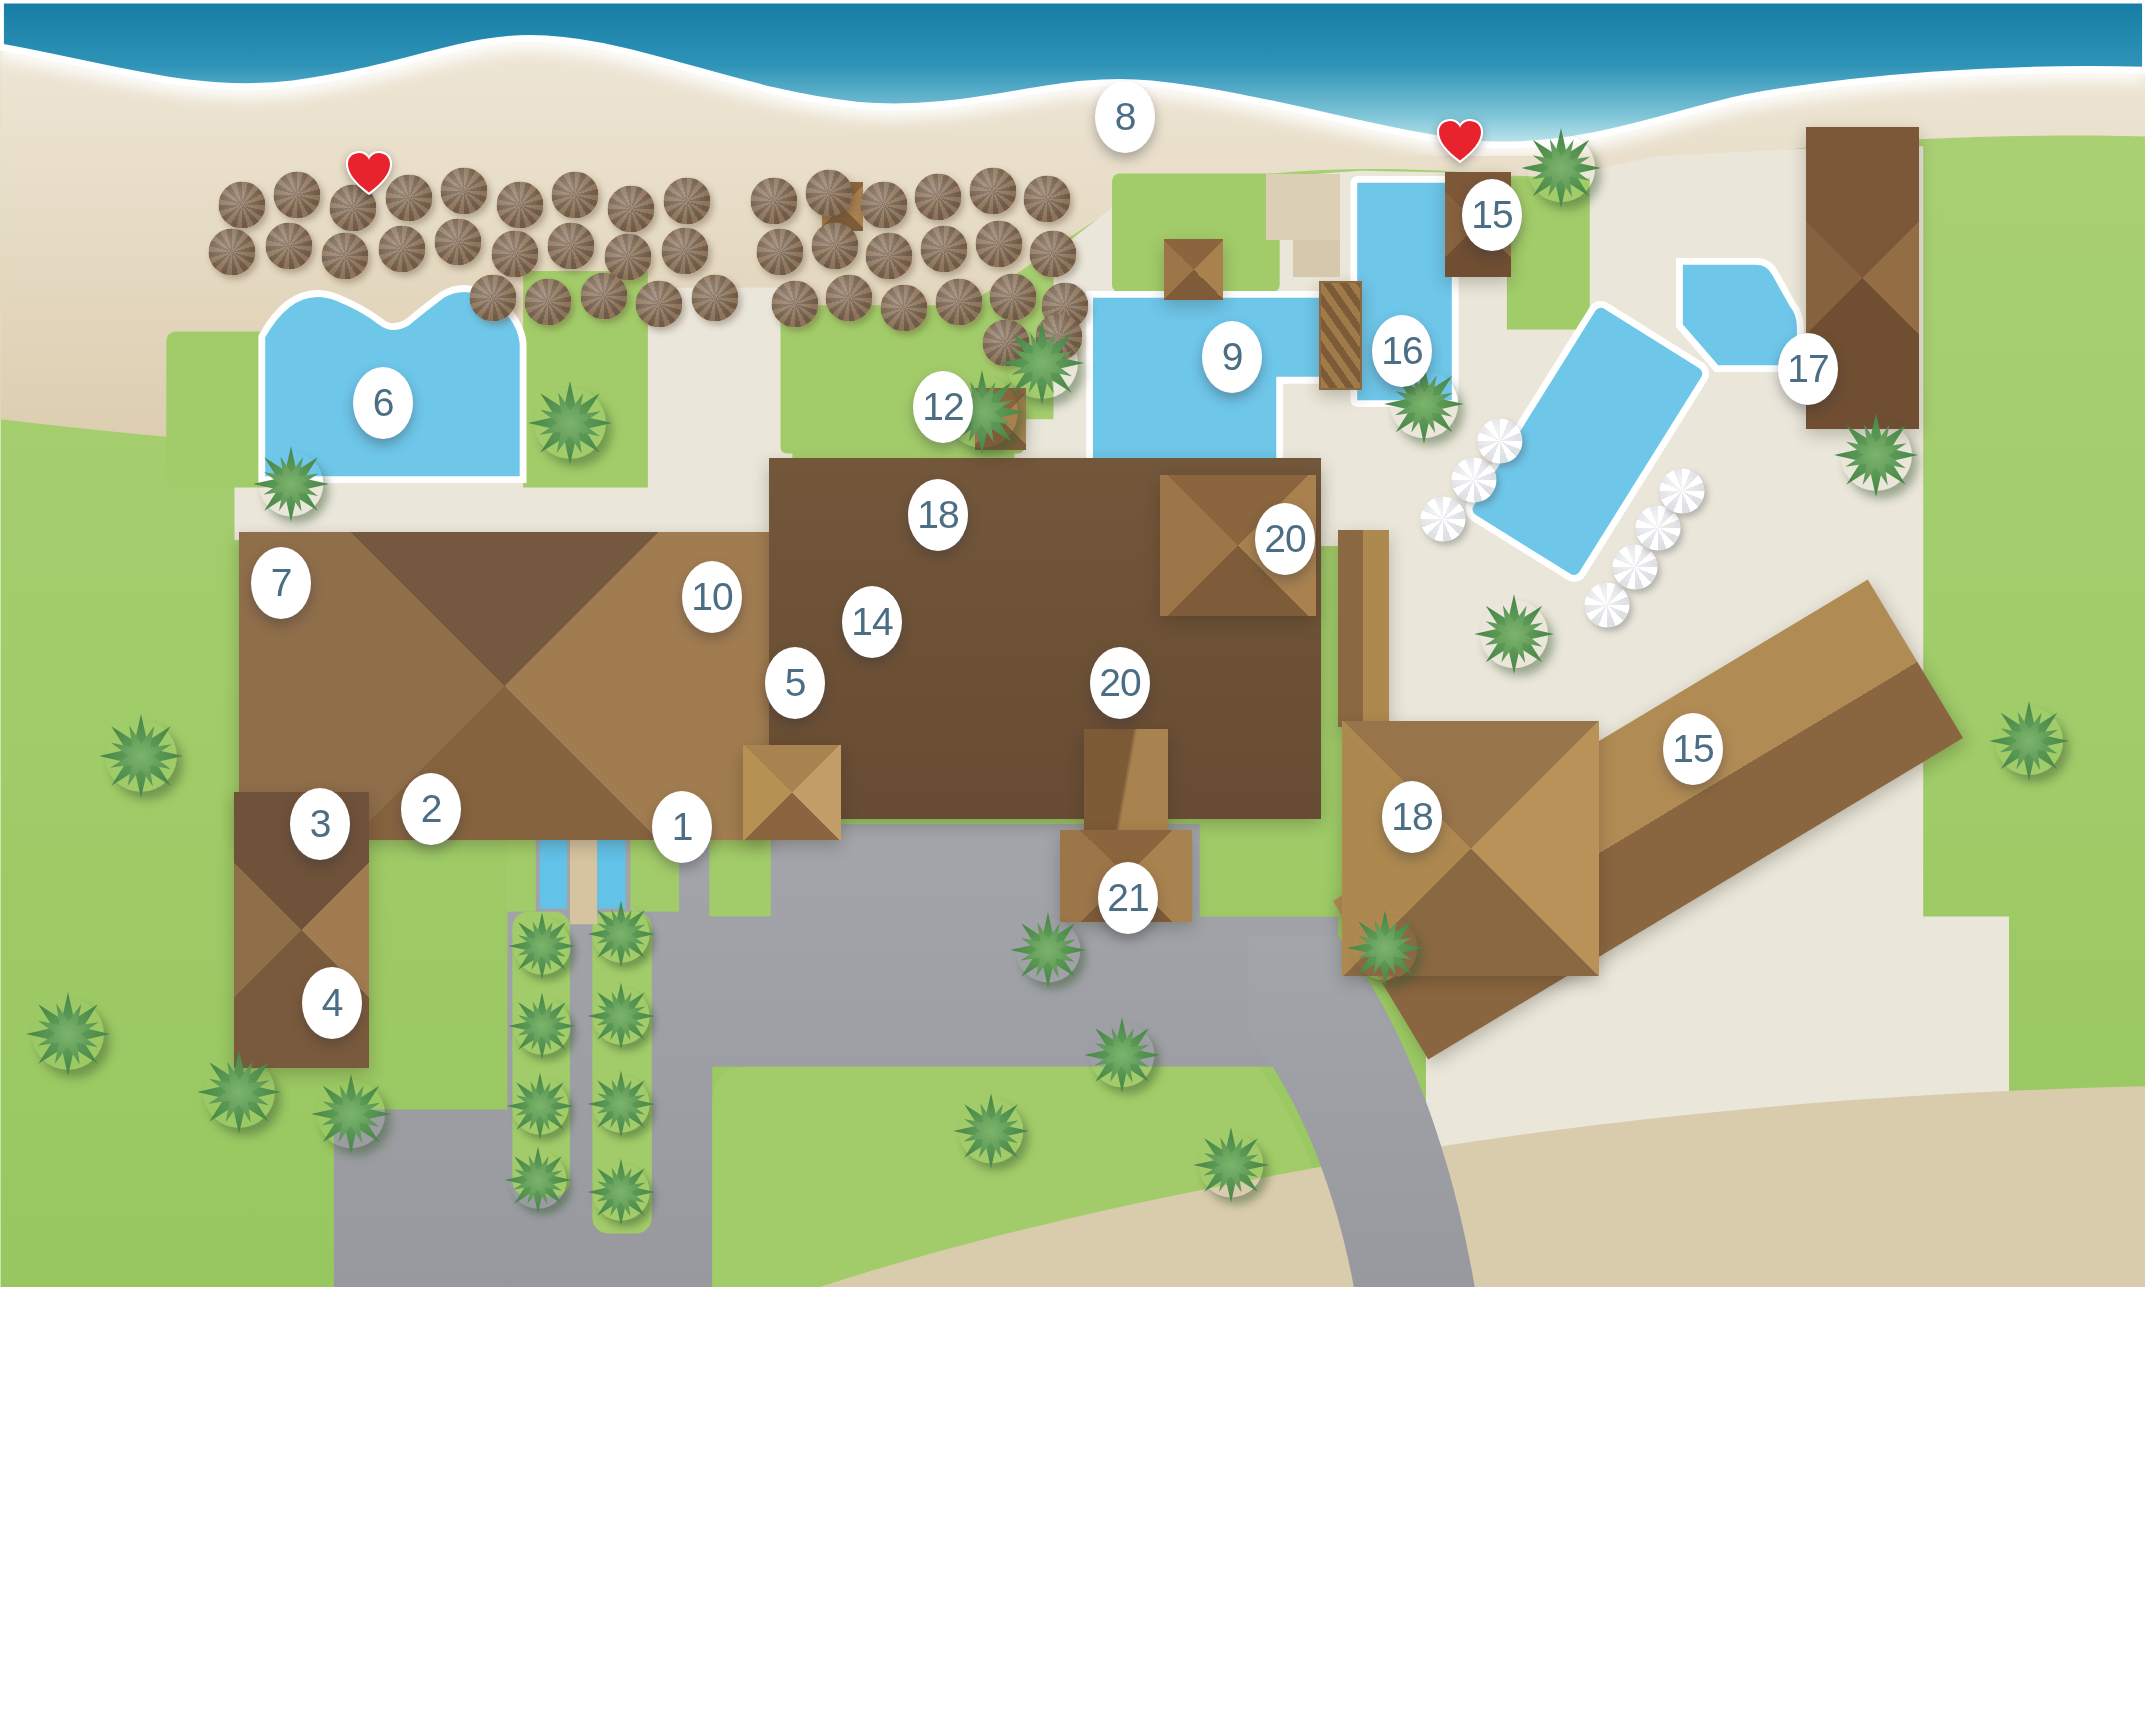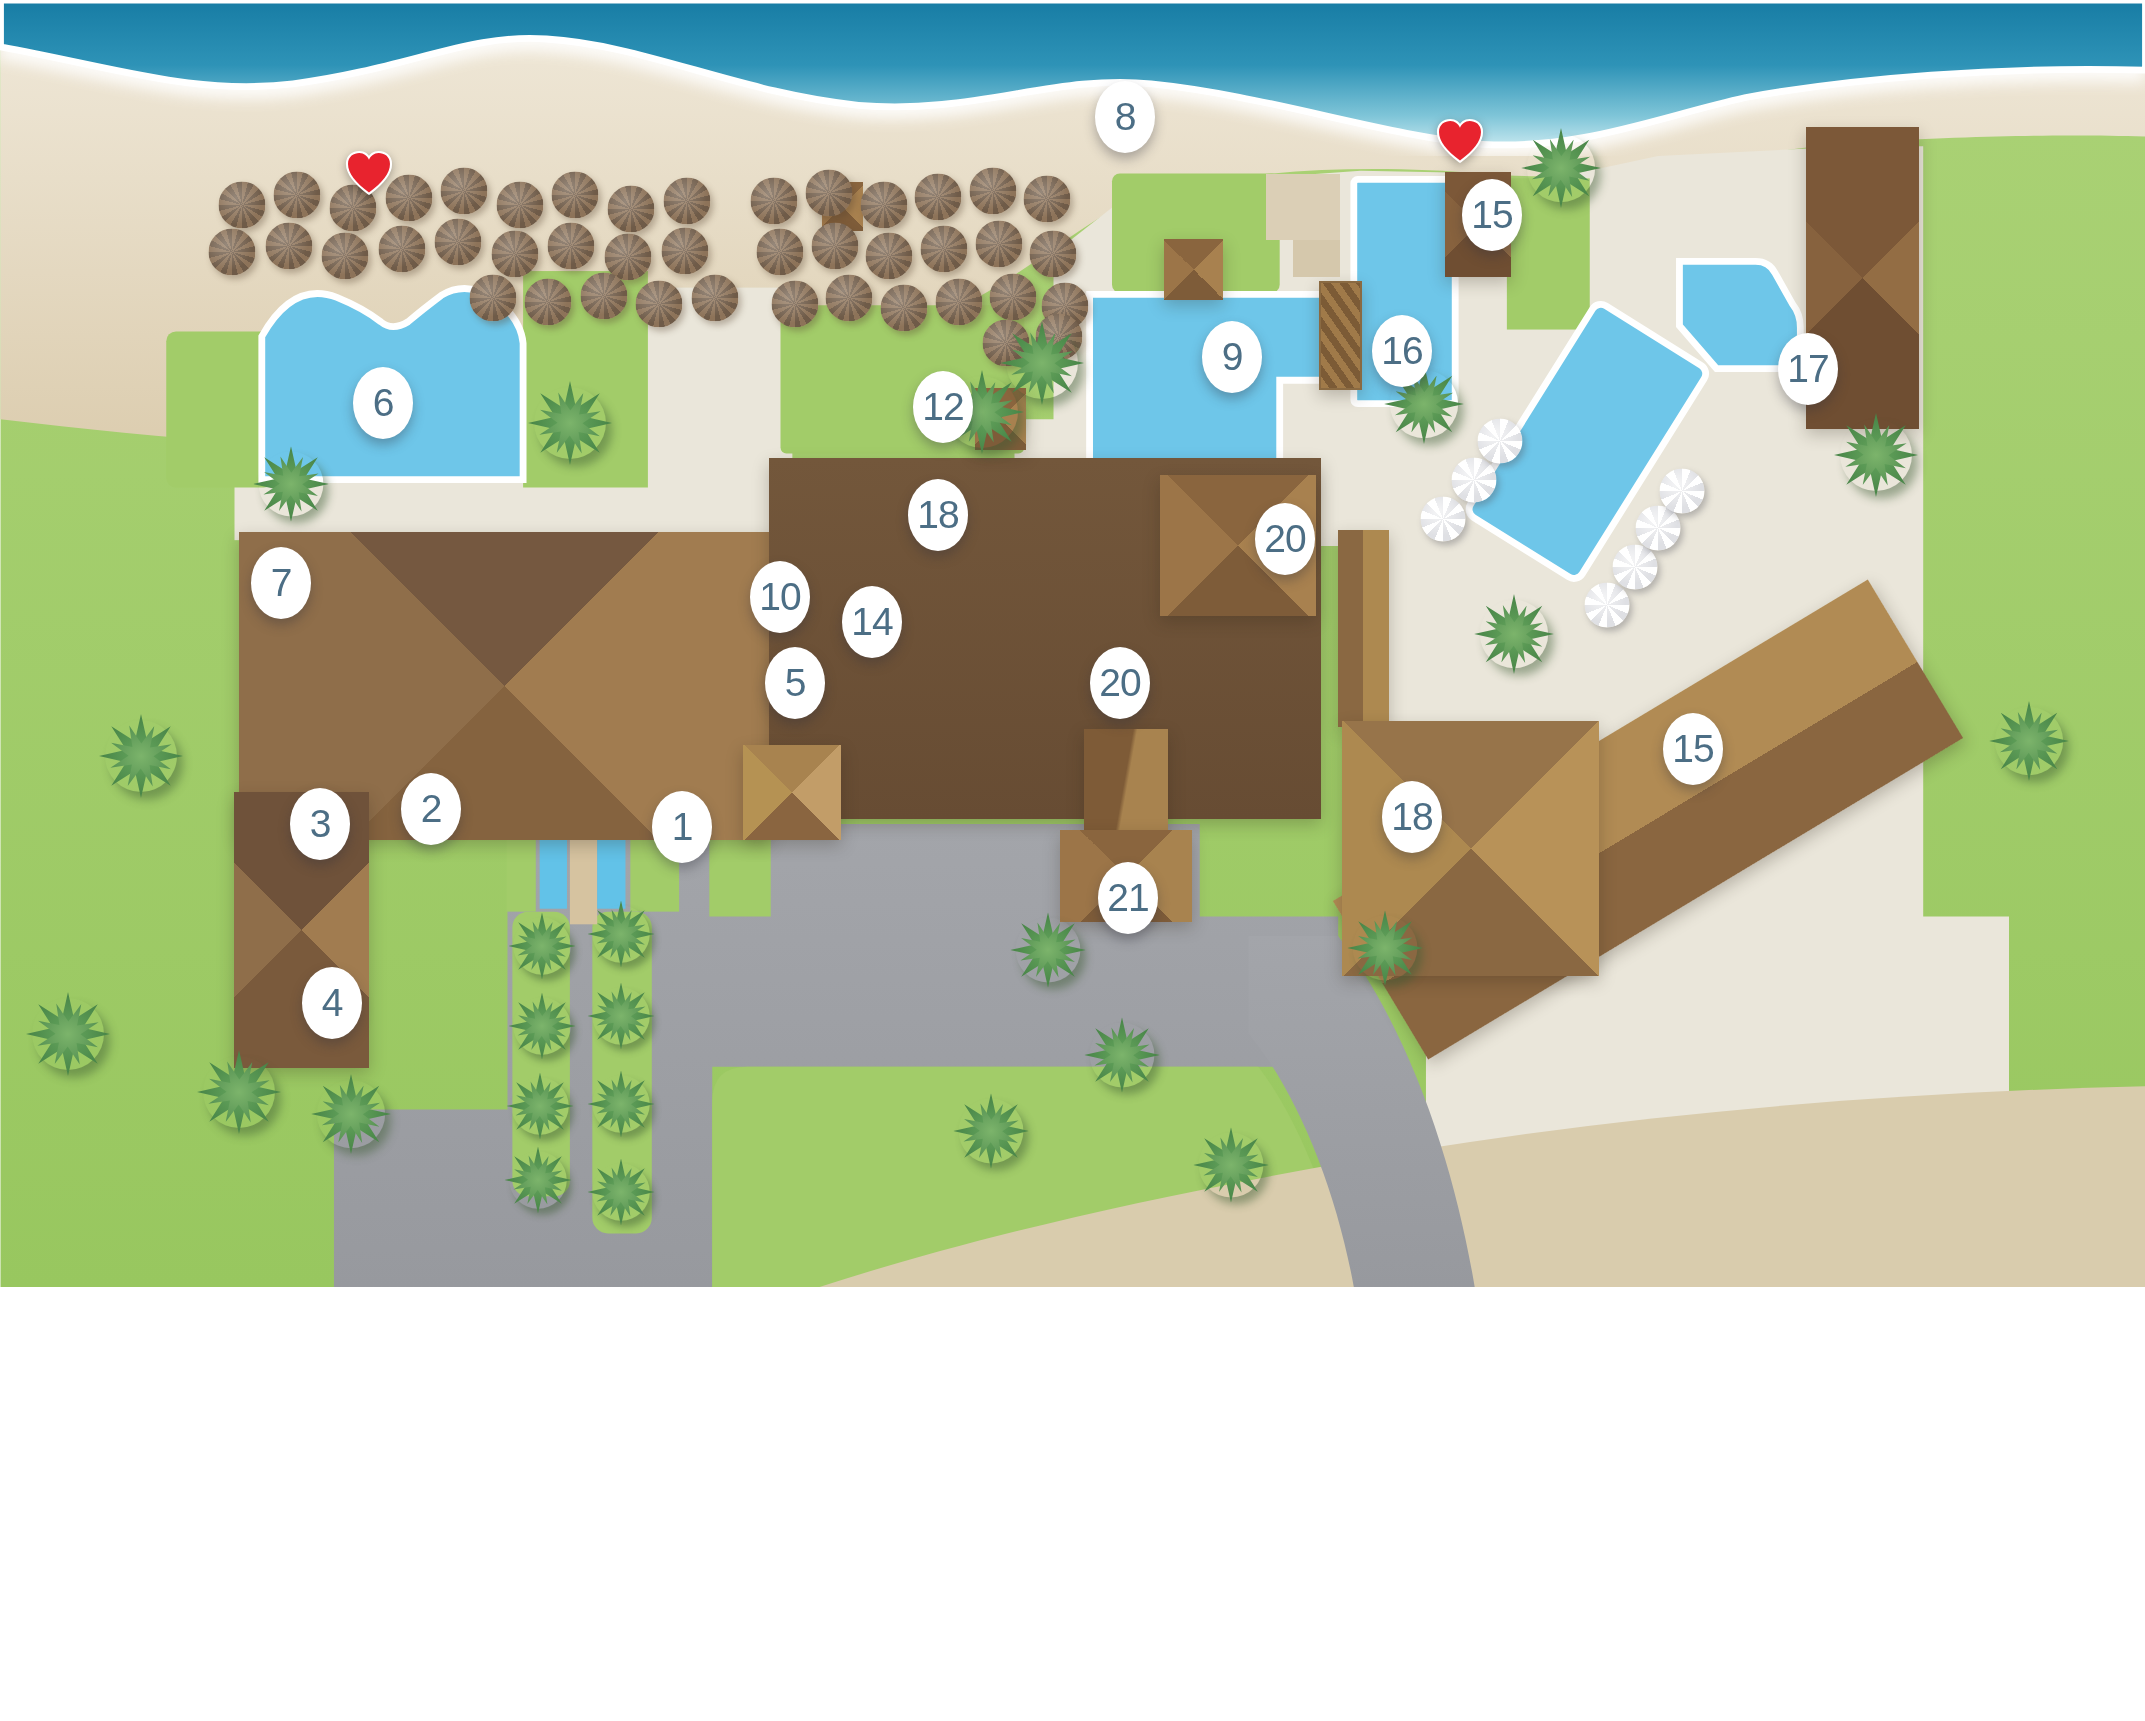--- a/index.html
+++ b/index.html
@@ -332,21 +332,21 @@
         </div>
         <div class="marker" style="left: 281px; top: 583px;">
           <span>7</span>
         </div>
         <div class="marker" style="left: 1125px; top: 117px;">
           <span>8</span>
         </div>
         <div class="marker" style="left: 1232px; top: 357px;">
           <span>9</span>
         </div>
-        <div class="marker" style="left: 780px; top: 597px;">
+        <div class="marker" style="left: 712px; top: 597px;">
           <span>10</span>
         </div>
         <div class="marker" style="left: 1492px; top: 215px;">
           <span>15</span>
         </div>
         <div class="marker" style="left: 943px; top: 407px;">
           <span>12</span>
         </div>
         <div class="marker" style="left: 1402px; top: 351px;">
           <span>16</span>

